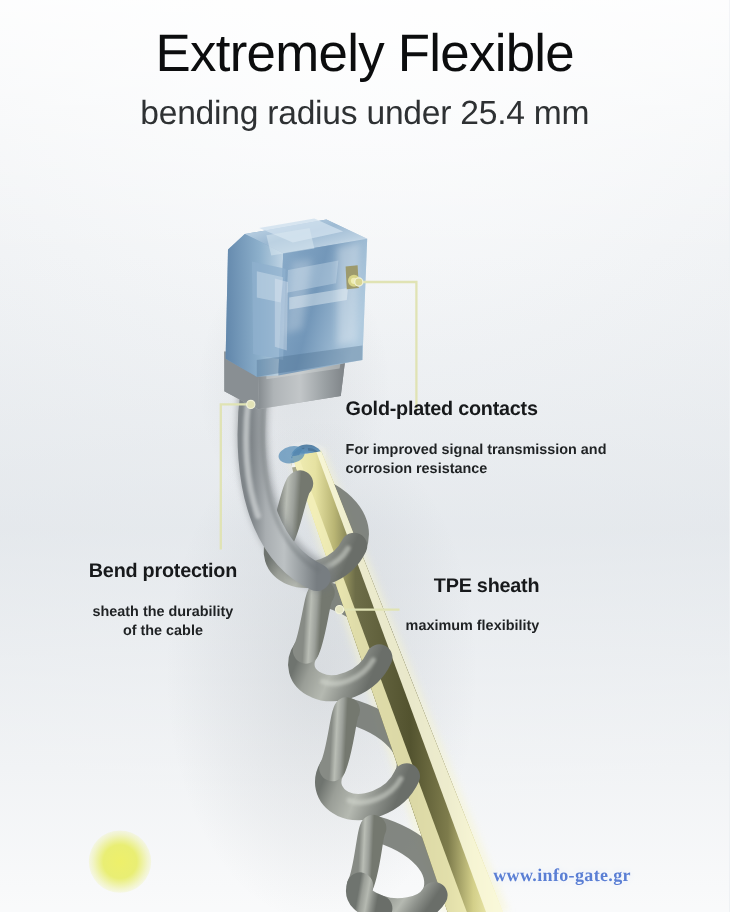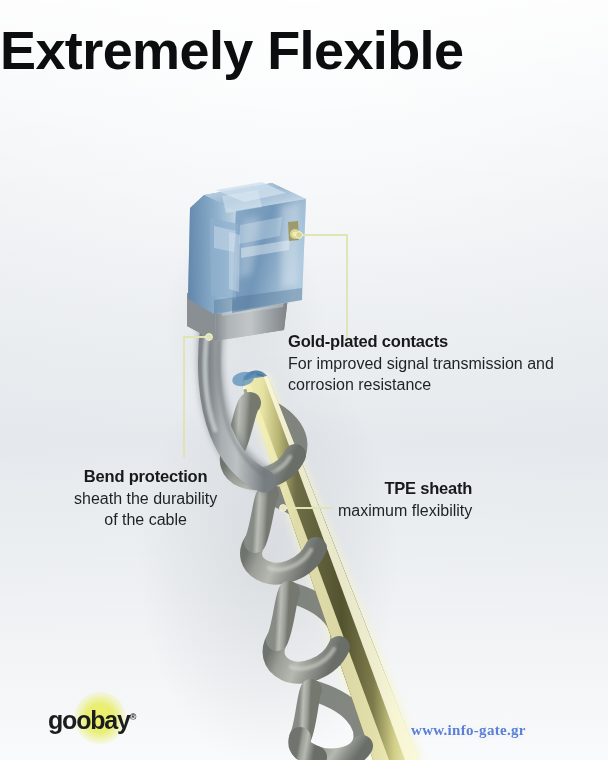--- a/index.html
+++ b/index.html
@@ -17,33 +17,33 @@
   
   #bg-sheen{
     position:absolute;inset:0;
     background:linear-gradient(180deg, rgba(255,255,255,.85) 0%, rgba(255,255,255,0) 28%,
                rgba(222,227,232,.55) 58%, rgba(255,255,255,.75) 100%);
     pointer-events:none;
   }
 
   
   #title{
-    position:absolute;left:0;right:0;top:22px;
-    font-size:54px;font-weight:bold;letter-spacing:-0.6px;color:#0c0d0e;
+    position:absolute;left:0;right:0;top:22px;text-align:center;
+    font-size:44px;font-weight:normal;letter-spacing:-0.6px;color:#0c0d0e;
     line-height:1.05;
   }
   #subtitle{
     position:absolute;left:0;right:0;top:78px;text-align:center;
     font-size:28px;font-weight:400;color:#2e3133;letter-spacing:-0.2px;
   }
 
   
   .anno{position:absolute;}
   .anno .hd{font-size:16.5px;font-weight:bold;color:#17191b;letter-spacing:-0.2px;white-space:nowrap;}
-  .anno .bd{font-size:16px;font-weight:400;color:#1f2224;line-height:1.33;margin-top:2px;}
+  .anno .bd{font-size:12px;font-weight:700;color:#1f2224;line-height:1.33;margin-top:16px;}
   #anno-gold{left:288px;top:332px;}
   #anno-bend{left:74px;top:467px;text-align:center;}
   #anno-tpe{left:338px;top:479px;}
   #anno-tpe .hd{font-size:16.5px;text-align:right;}
 
   
   #leaders{position:absolute;left:0;top:0;width:608px;height:760px;pointer-events:none;}
 
   
   #art{position:absolute;left:0;top:0;width:608px;height:760px;}
@@ -294,20 +294,21 @@
       <path d="M283,508 L332,508"></path>
     </g>
     <g fill="#ddddb0" stroke="#f2f2d8" stroke-width="1">
       <circle cx="299" cy="235" r="3.4" fill="#d9d693"></circle>
       <circle cx="209" cy="337" r="3.4" fill="#e2e2b6"></circle>
       <circle cx="283" cy="508" r="3.4" fill="#e6e6c4"></circle>
     </g>
   </svg>
 
   <div id="title">Extremely Flexible</div>
+  <div id="subtitle">bending radius under 25.4 mm</div>
 
   <div class="anno" id="anno-gold">
     <div class="hd">Gold-plated contacts</div>
     <div class="bd">
       <div>For improved signal transmission and</div>
       <div>corrosion resistance</div>
     </div>
   </div>
 
   <div class="anno" id="anno-bend">
@@ -320,18 +321,17 @@
 
   <div class="anno" id="anno-tpe">
     <div class="hd">TPE sheath</div>
     <div class="bd">
       <div>maximum flexibility</div>
     </div>
   </div>
 
   <div id="logo">
     <div class="glow"></div>
-    <div class="wm"><span>goobay</span><span class="reg">®</span></div>
   </div>
 
   <div id="watermark">www.info-gate.gr</div>
 
 </div>
 
 </body></html>

